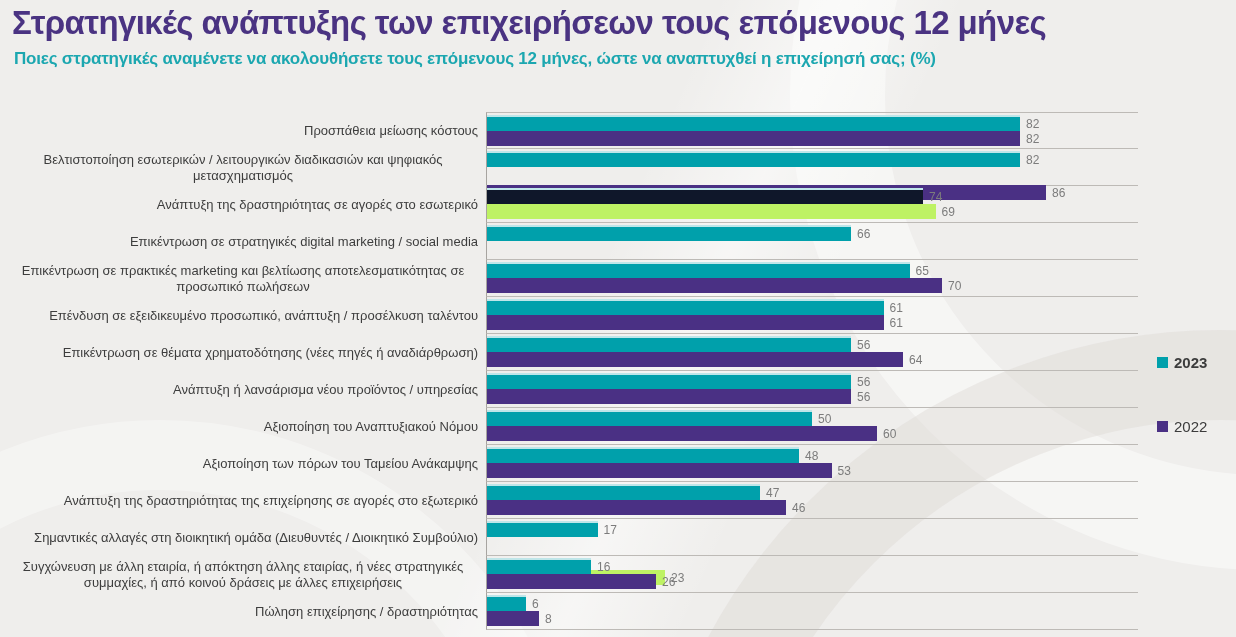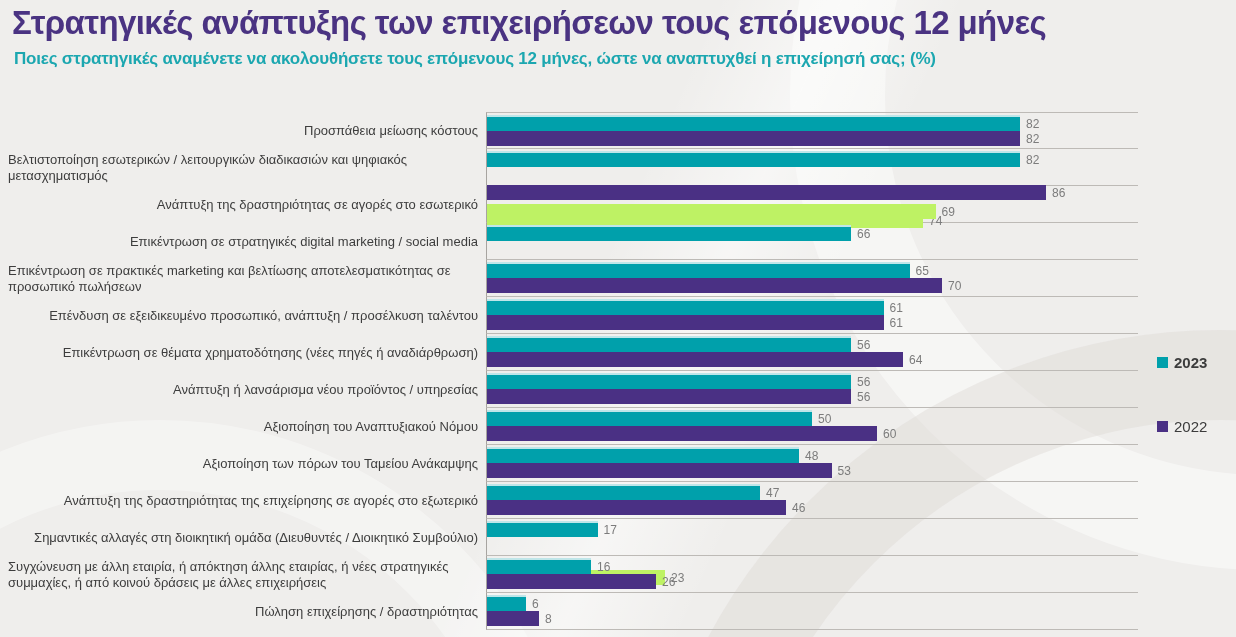--- a/index.html
+++ b/index.html
@@ -43,21 +43,21 @@
     margin:7px 0 0 2px;
     font-size:17px;font-weight:bold;letter-spacing:-0.2px;
     color:#1ca7b0;white-space:nowrap;
   }
 
   .chart{position:absolute;left:8px;top:112px;z-index:2;}
   .row{display:flex;height:37px;}
   .label-cell{
     width:478px;padding-right:8px;box-sizing:border-box;
     display:flex;align-items:center;justify-content:flex-end;
-    text-align:left;
+    text-align:center;
     font-size:13px;line-height:1.18;color:#3d3d3d;
   }
   .plot-cell{
     position:relative;width:652px;
     border-bottom:1px solid #bdbab6;
     border-left:1px solid #a7a4a0;
     box-sizing:border-box;
   }
   .row:first-child .plot-cell{border-top:1px solid #bdbab6;}
   .bar{position:absolute;left:0;}
@@ -114,21 +114,21 @@
               <span class="val">82</span>
             </div>
             <div class="bar bar-bottom" style="width: 559px; background: rgb(74, 48, 132); margin-top: 18px;">
               <span class="val">86</span>
             </div>
           </div>
         </div>
         <div class="row">
           <div class="label-cell">Ανάπτυξη της δραστηριότητας σε αγορές στο εσωτερικό</div>
           <div class="plot-cell">
-            <div class="bar bar-top" style="width: 436px; background: #bef264; margin-top: 24px;">
+            <div class="bar bar-top" style="width: 436px; background: #0f172a;">
               <span class="val">74</span>
             </div>
             <div class="bar bar-bottom" style="width: 448.5px; background: #bef264;">
               <span class="val">69</span>
             </div>
           </div>
         </div>
         <div class="row">
           <div class="label-cell">Επικέντρωση σε στρατηγικές digital marketing / social media</div>
           <div class="plot-cell">

